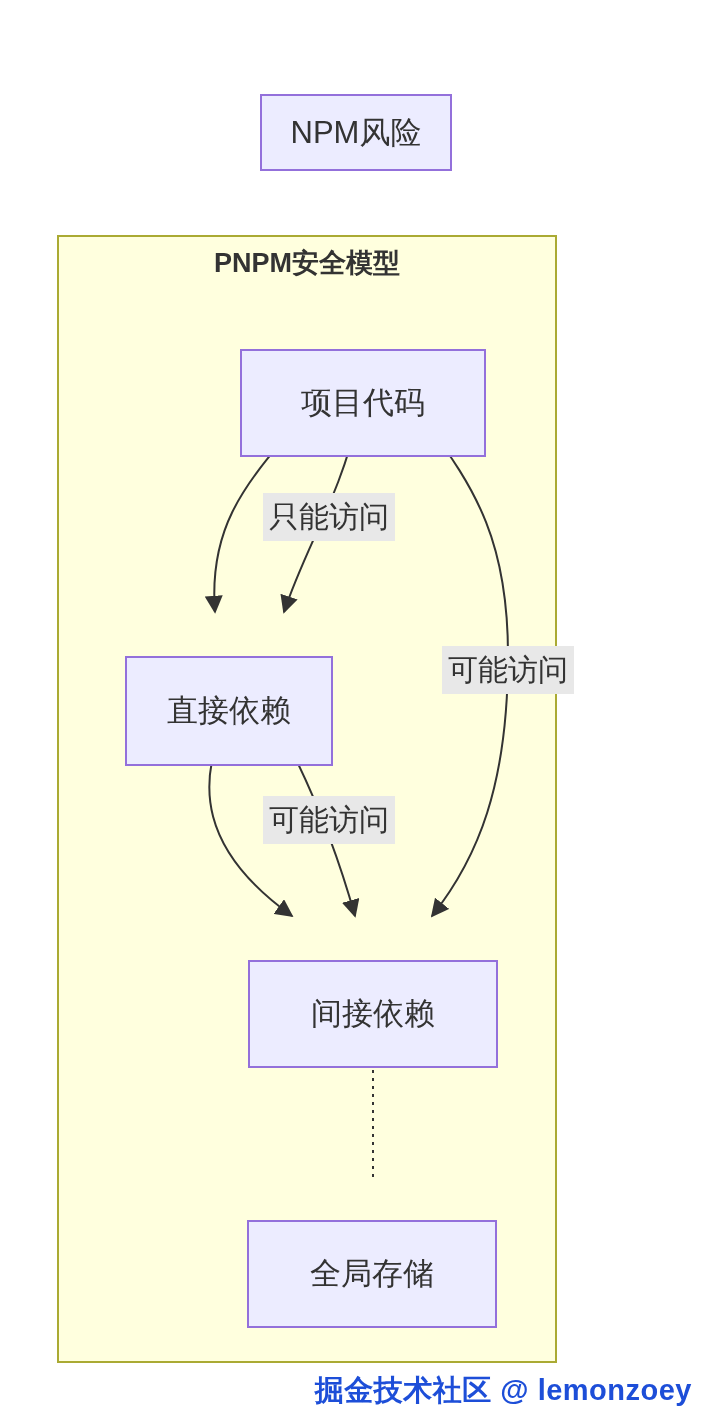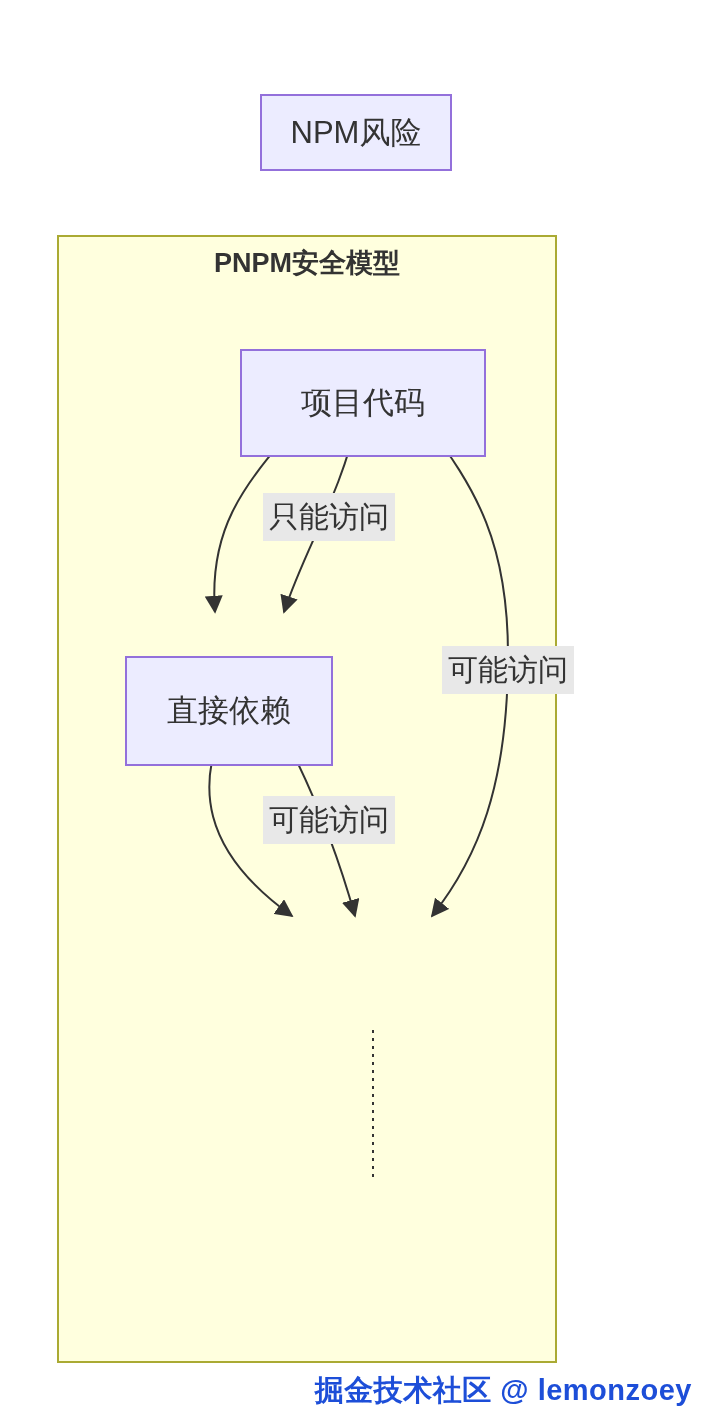--- a/index.html
+++ b/index.html
@@ -97,16 +97,22 @@
   <div class="edge-label label-only">只能访问</div>
   <div class="edge-label label-may">可能访问</div>
   <div class="edge-label label-isolated">可能访问</div>
 
   <div class="node node-project">
     <span>项目代码</span>
   </div>
   <div class="node node-direct">
     <span>直接依赖</span>
   </div>
+  <div class="node node-indirect">
+    <span>间接依赖</span>
+  </div>
+  <div class="node node-store">
+    <span>全局存储</span>
+  </div>
 
   <div class="watermark">掘金技术社区 @ lemonzoey</div>
 
 </div>
 
 </body></html>

